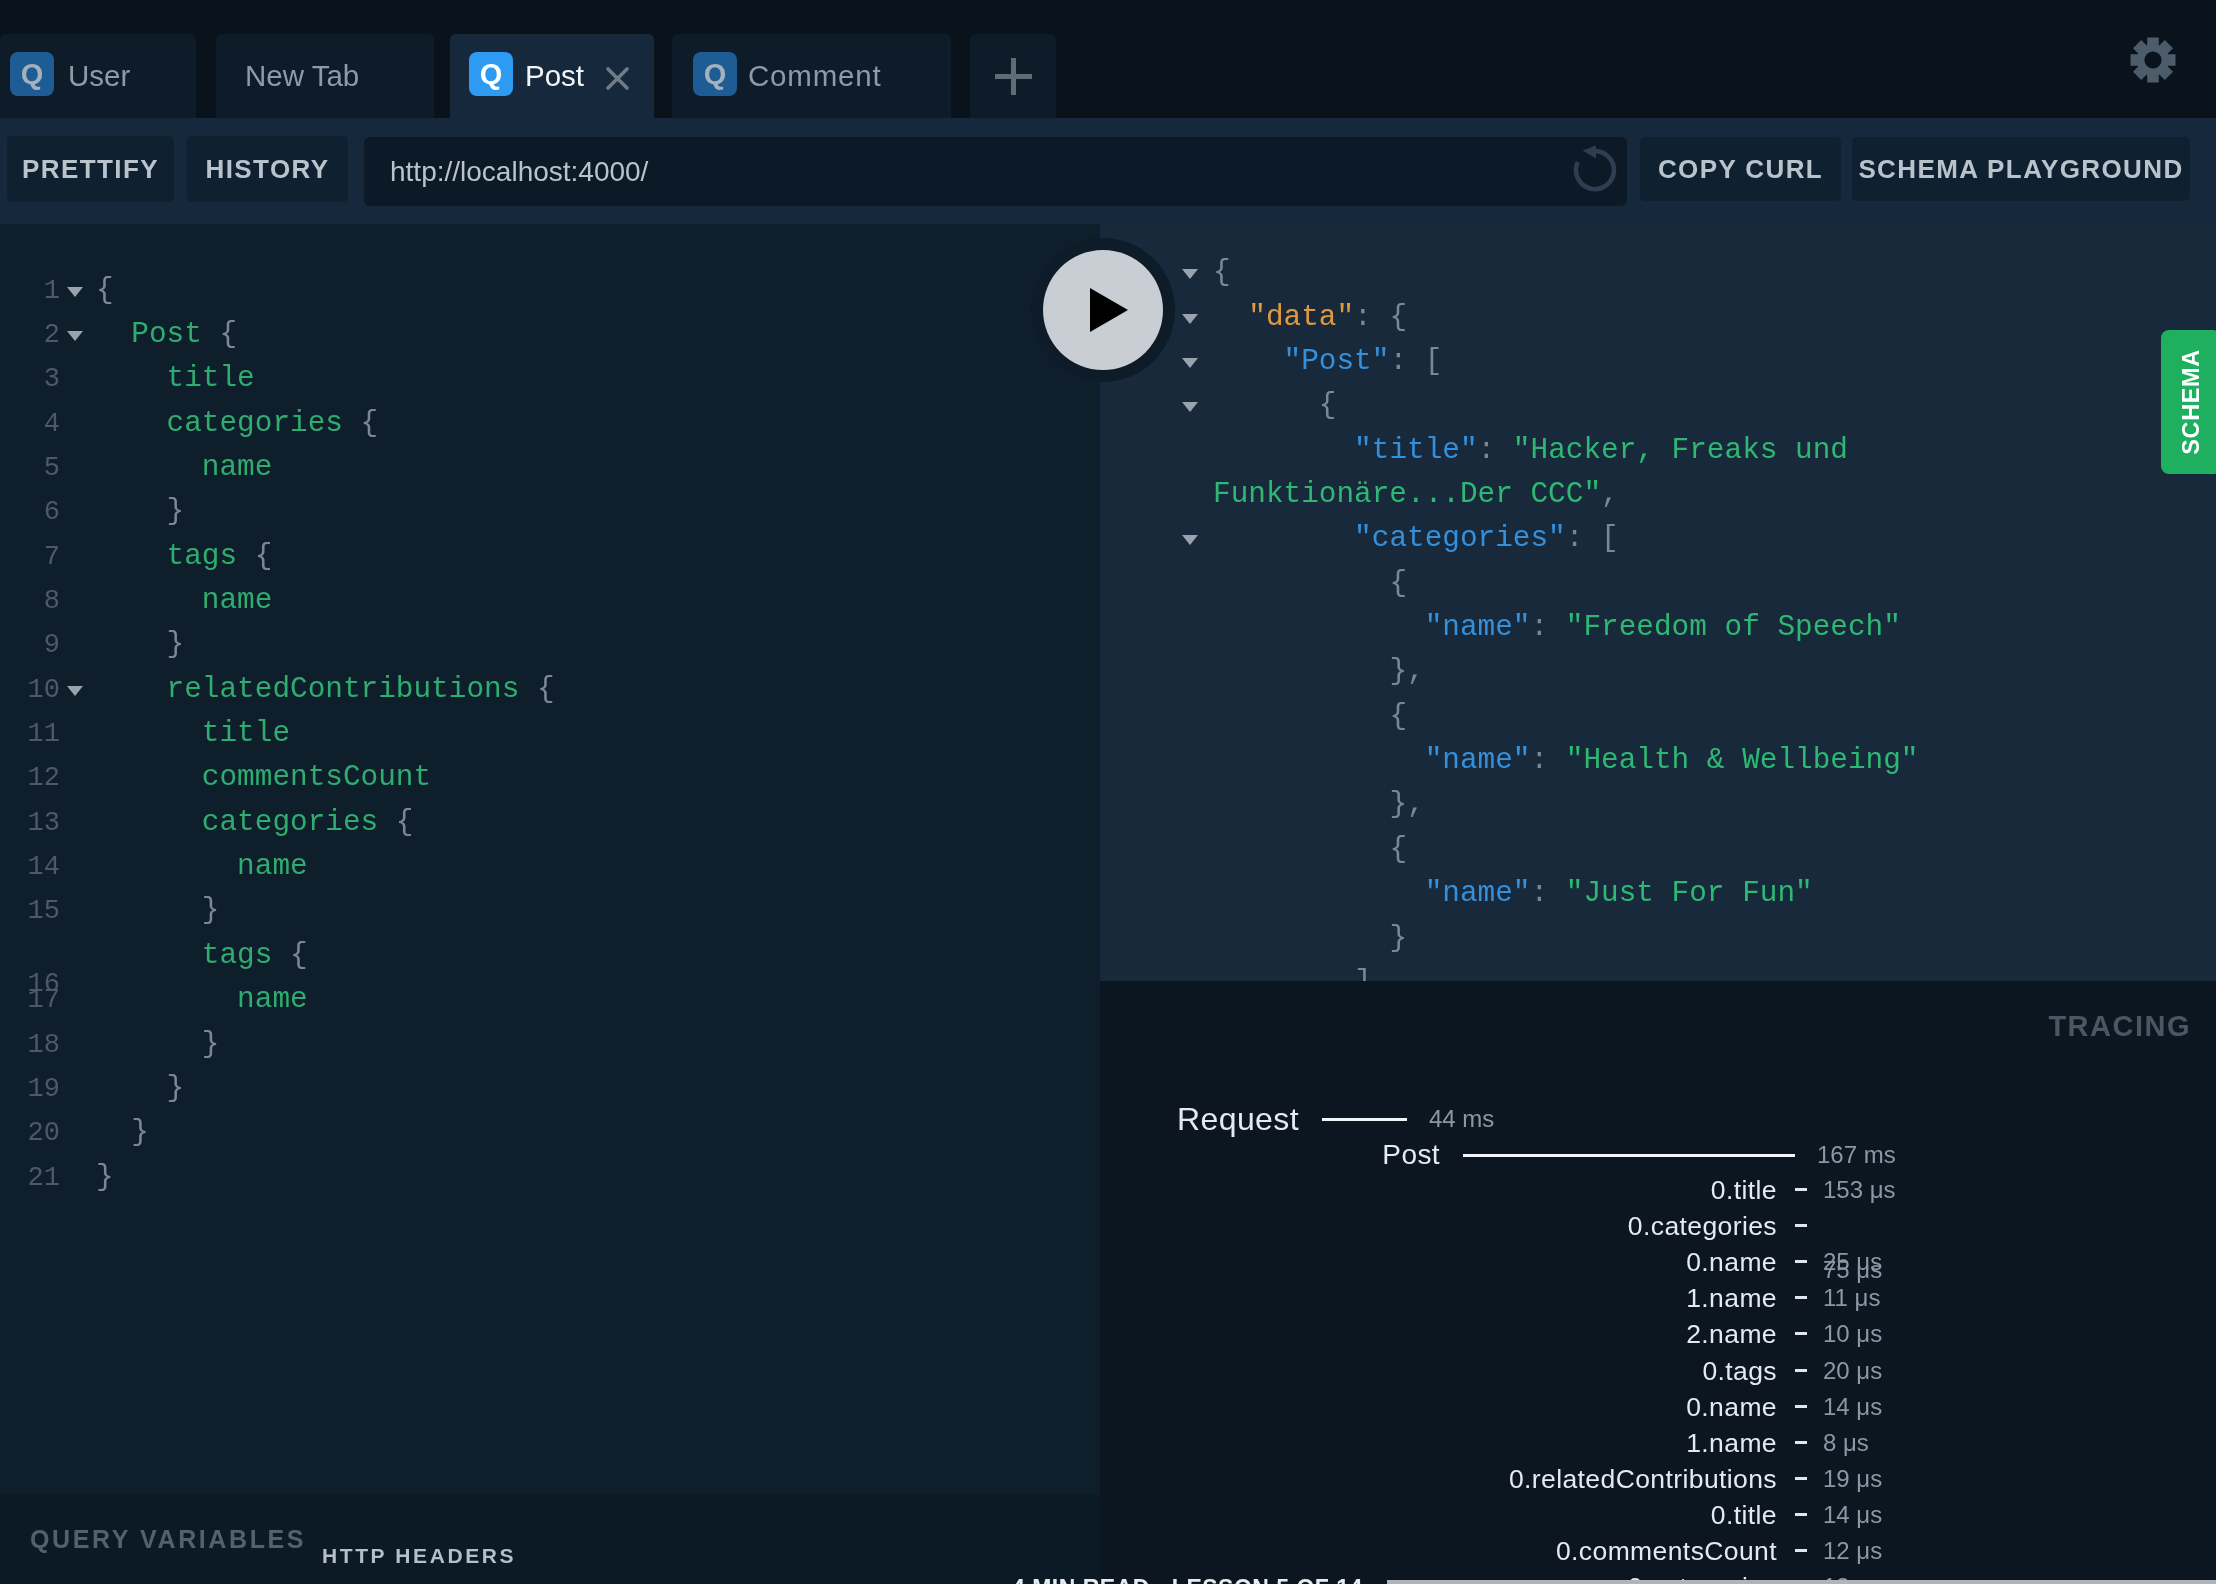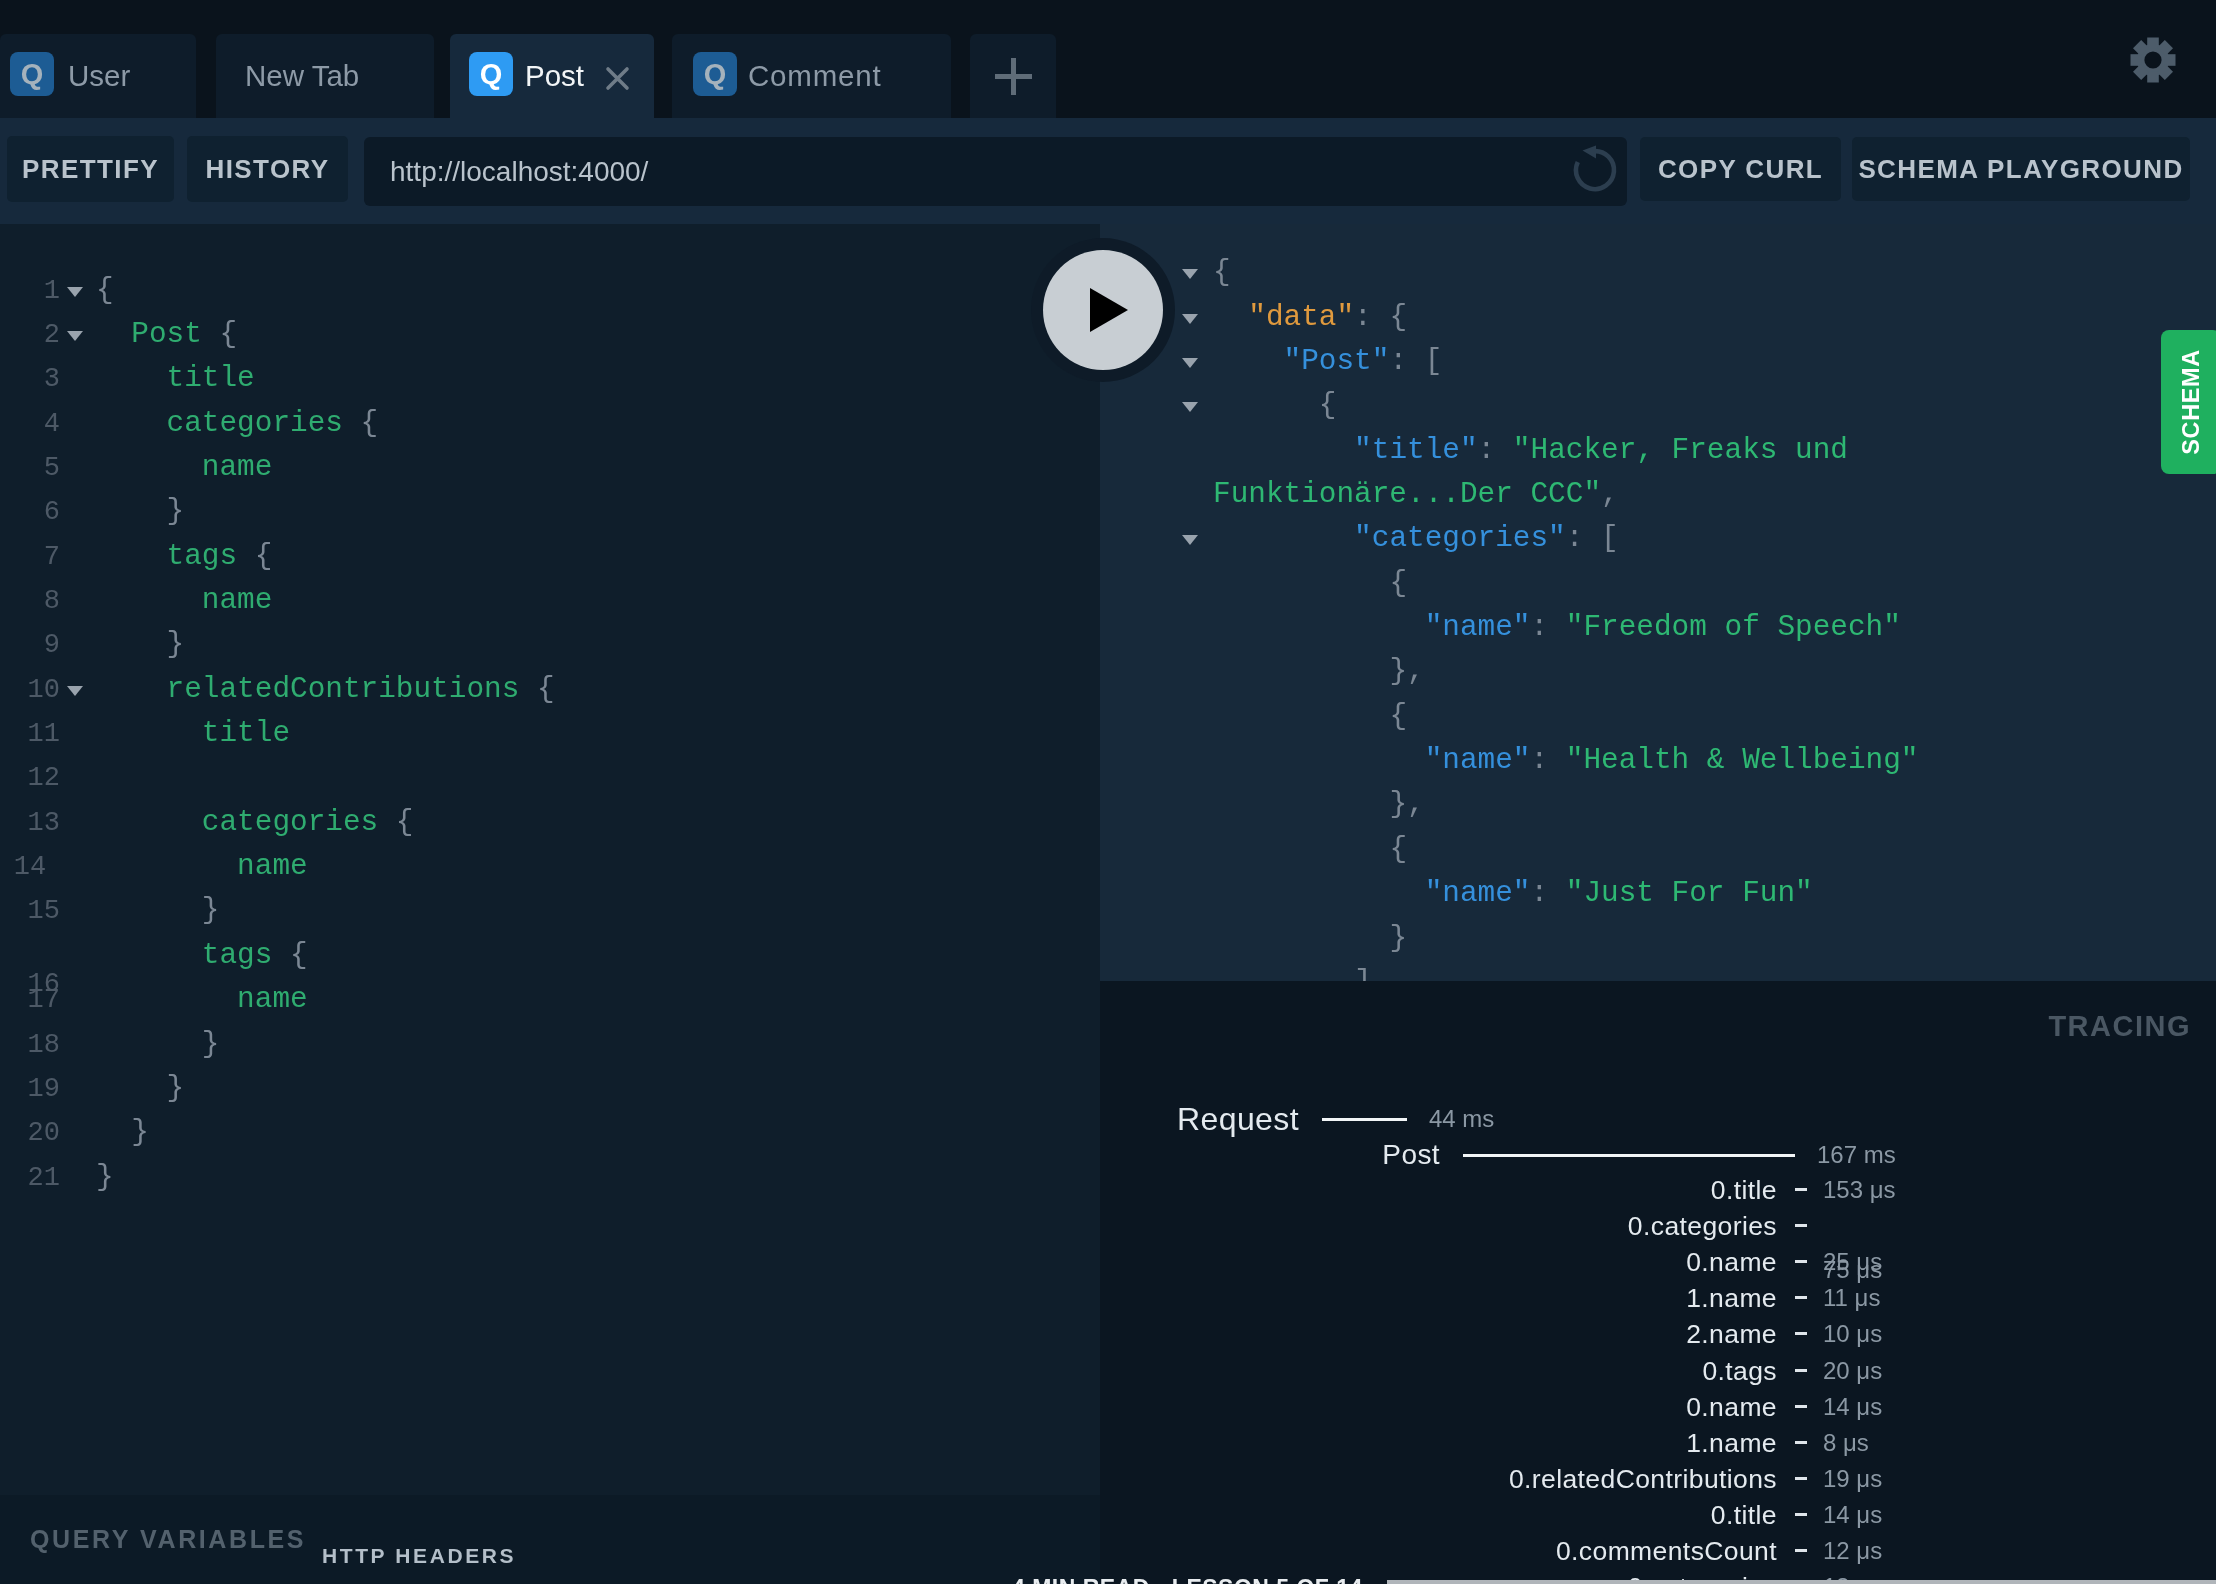--- a/index.html
+++ b/index.html
@@ -100,23 +100,24 @@
 <div class="mono abs" style="left:96px; top:310.6px;">    <span class="g">tags</span> <span class="p">{</span></div>
 <div class="num" style="top:354.9px; left:0;">8</div>
 <div class="mono abs" style="left:96px; top:354.9px;">      <span class="g">name</span></div>
 <div class="num" style="top:399.3px; left:0;">9</div>
 <div class="mono abs" style="left:96px; top:399.3px;">    <span class="p">}</span></div>
 <div class="num" style="top:443.7px; left:0;">10</div>
 <div class="mono abs" style="left:96px; top:443.7px;">    <span class="g">relatedContributions</span> <span class="p">{</span></div>
 <div class="num" style="top:488.0px; left:0;">11</div>
 <div class="mono abs" style="left:96px; top:488.0px;">      <span class="g">title</span></div>
 <div class="num" style="top:532.3px; left:0;">12</div>
+<div class="mono abs" style="left:96px; top:532.3px;">      <span class="g">commentsCount</span></div>
 <div class="num" style="top:576.7px; left:0;">13</div>
 <div class="mono abs" style="left:96px; top:576.7px;">      <span class="g">categories</span> <span class="p">{</span></div>
-<div class="num" style="top:621.1px; left:0;text-align:center;">14</div>
+<div class="num" style="top:621.1px; left:0;">14</div>
 <div class="mono abs" style="left:96px; top:621.1px;">        <span class="g">name</span></div>
 <div class="num" style="top:665.4px; left:0;">15</div>
 <div class="mono abs" style="left:96px; top:665.4px;">      <span class="p">}</span></div>
 <div class="num" style="top:709.8px; left:0;margin-top:28px;">16</div>
 <div class="mono abs" style="left:96px; top:709.8px;">      <span class="g">tags</span> <span class="p">{</span></div>
 <div class="num" style="top:754.1px; left:0;">17</div>
 <div class="mono abs" style="left:96px; top:754.1px;">        <span class="g">name</span></div>
 <div class="num" style="top:798.5px; left:0;">18</div>
 <div class="mono abs" style="left:96px; top:798.5px;">      <span class="p">}</span></div>
 <div class="num" style="top:842.8px; left:0;">19</div>

